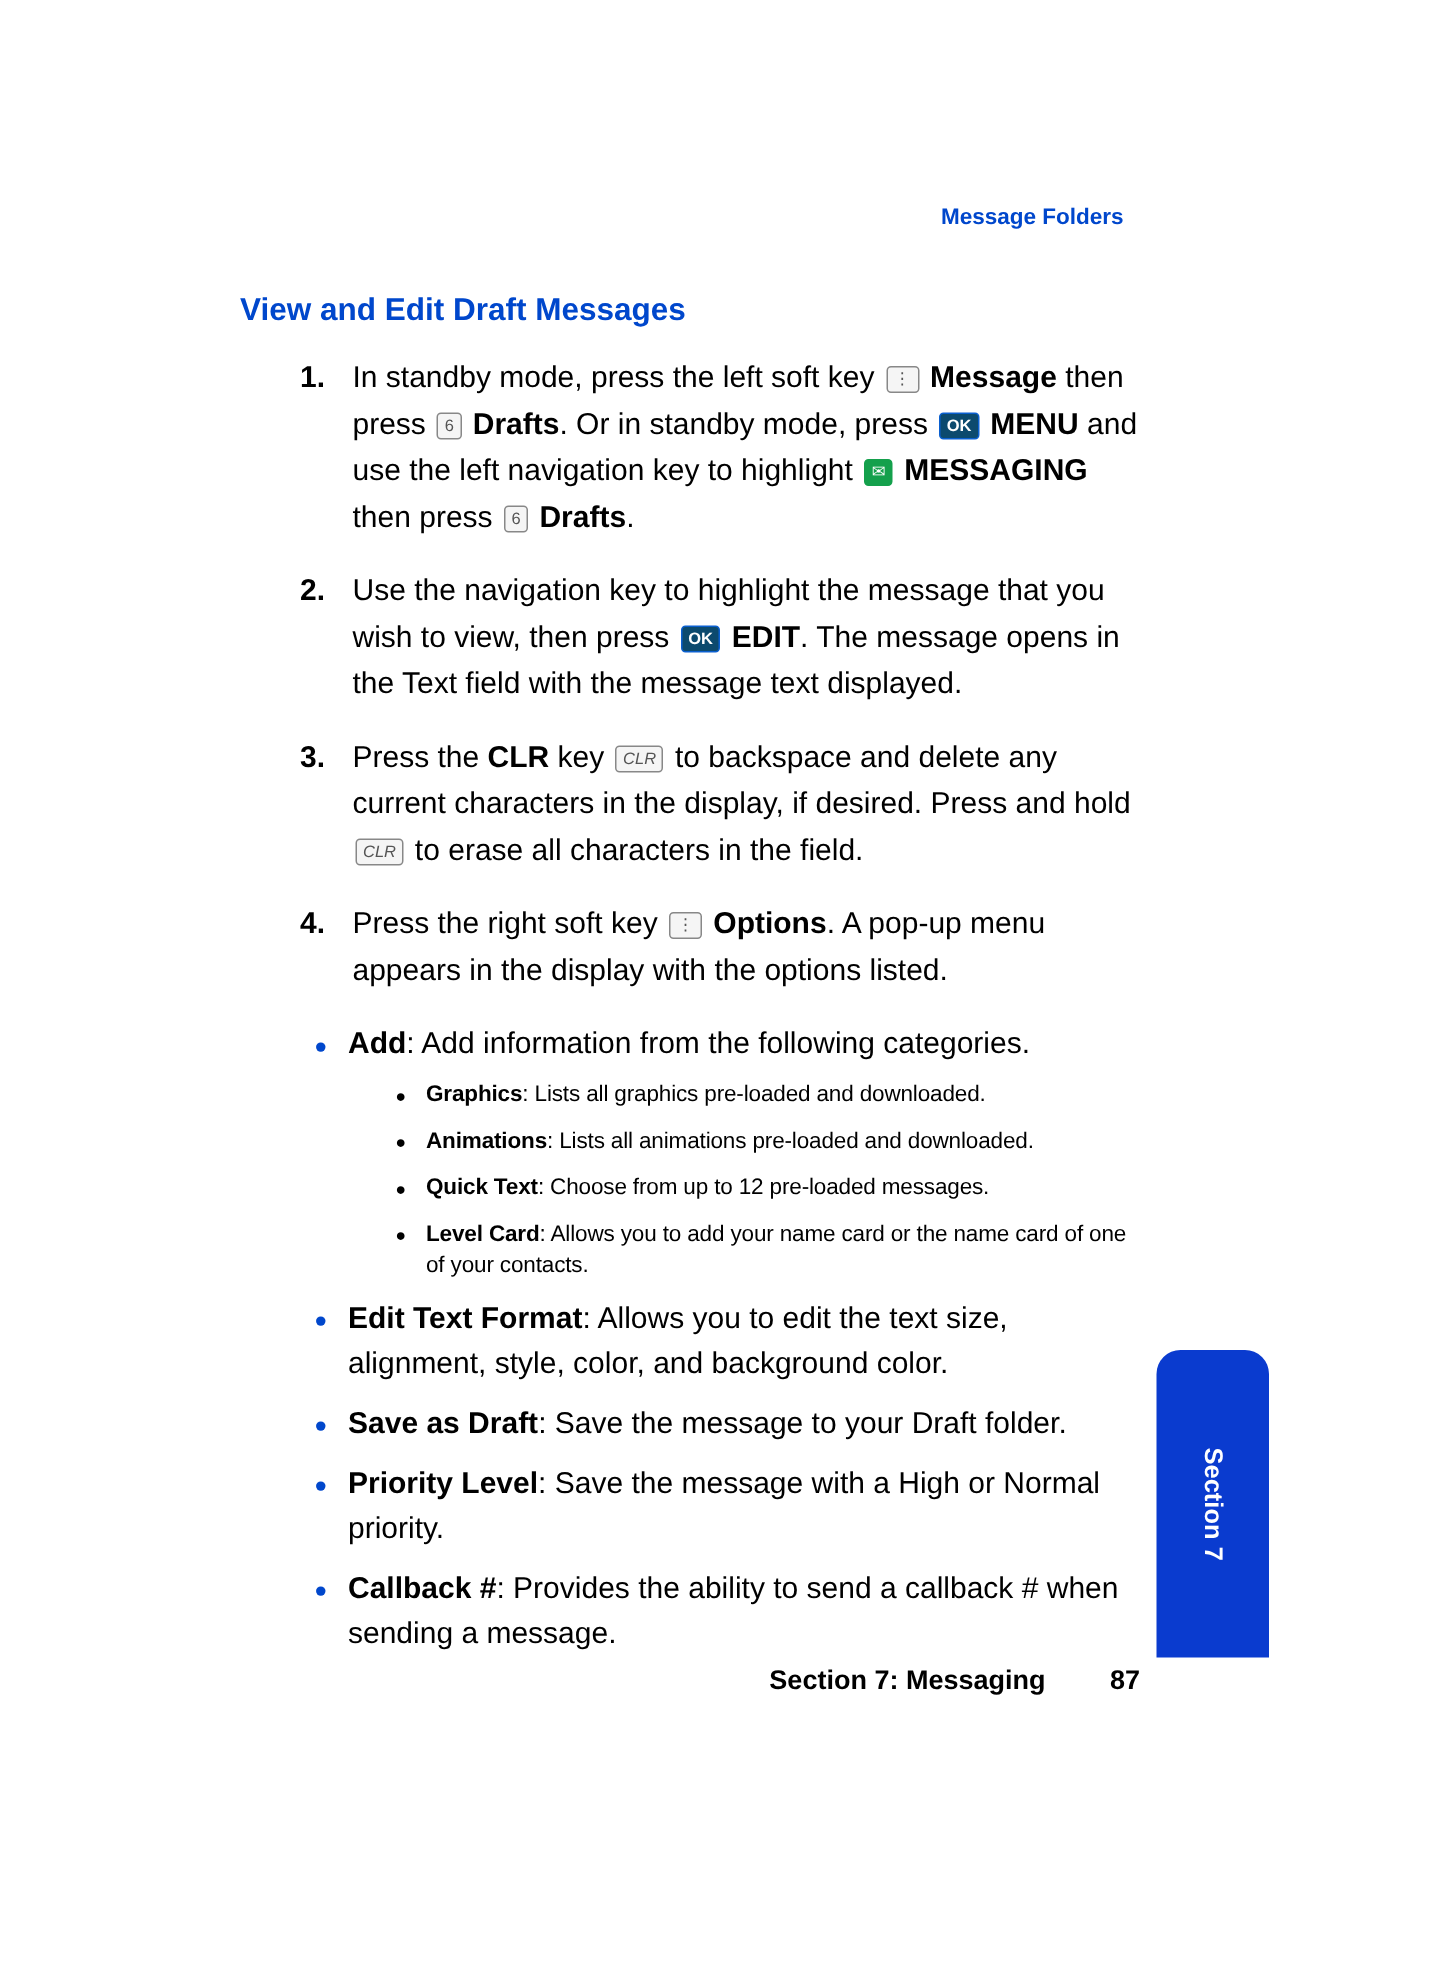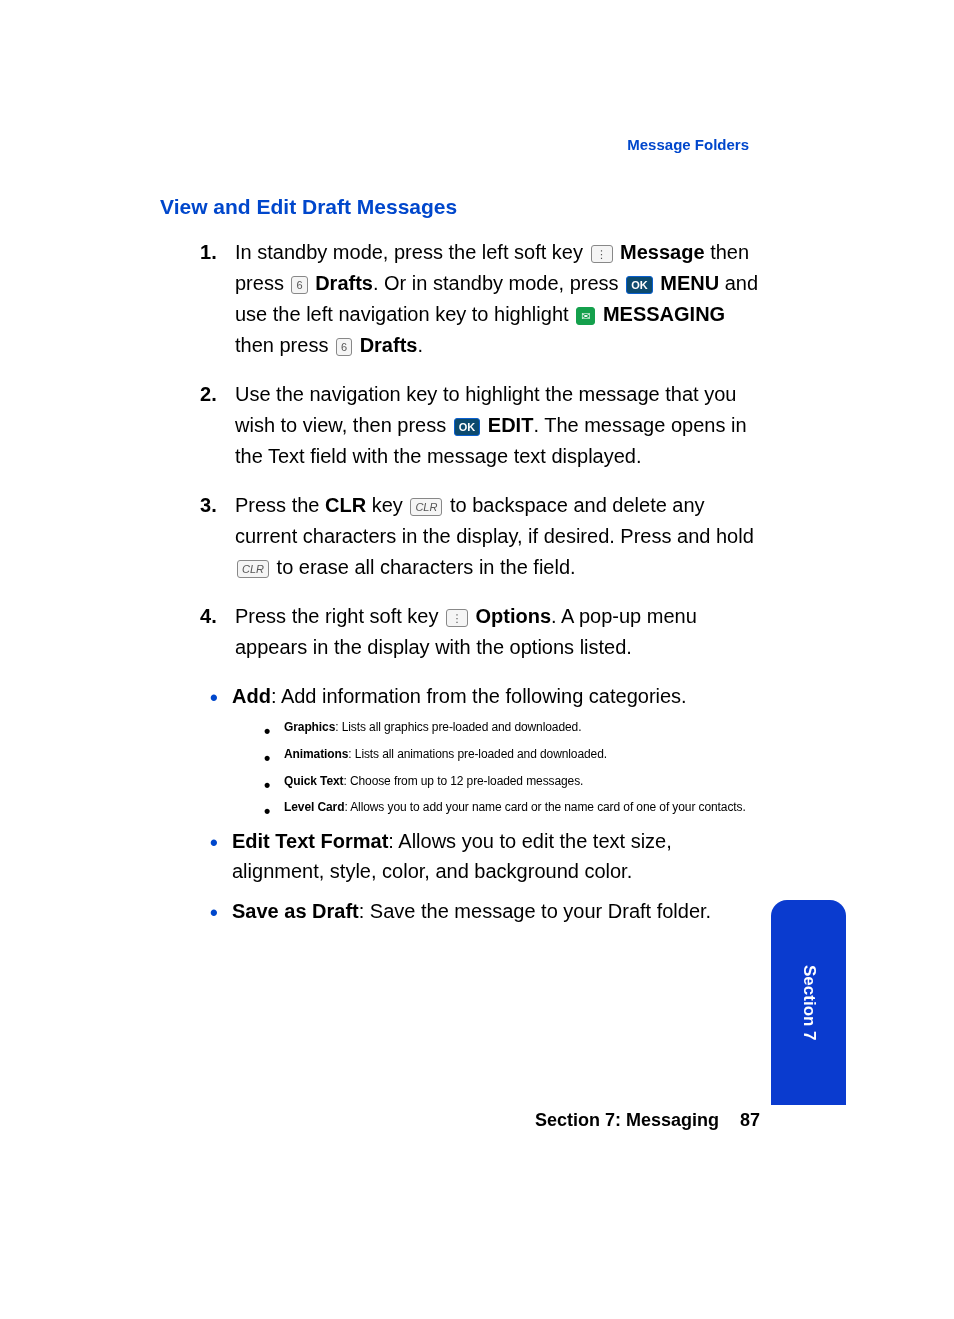--- a/index.html
+++ b/index.html
@@ -93,42 +93,42 @@
     }
     .subbullets {
       list-style: none;
       margin: 8px 0 8px 32px;
       padding: 0;
     }
     .subbullets > li {
       position: relative;
       padding-left: 20px;
       margin-bottom: 10px;
-      font-size: 12px;
+      font-size: 15px;
       line-height: 1.4;
     }
     .subbullets > li::before {
       content: "•";
       position: absolute;
       left: 0;
       top: 0;
       color: #000;
       font-size: 18px;
       font-weight: bold;
     }
     .footer {
       position: absolute;
       top: 1110px;
       left: 160px;
       width: 600px;
       text-align: right;
       font-weight: bold;
       font-size: 18px;
     }
-    .footer .pagenum { margin-left: 16px; }
+    .footer .pagenum { margin-left: 38px; }
     .side-tab {
       position: absolute;
       right: 108px;
       top: 900px;
       width: 75px;
       height: 205px;
       background: #0a3bcf;
       border-radius: 16px 16px 0 0;
       color: #fff;
       font-weight: bold;
@@ -174,20 +174,22 @@
       <span class="b" data-bind="options.add.title">Add</span><span data-bind="options.add.desc">: Add information from the following categories.</span>
       <ul class="subbullets">
         <li class="condensed"><span class="b" data-bind="options.add.sub.graphics.title">Graphics</span><span data-bind="options.add.sub.graphics.desc">: Lists all graphics pre-loaded and downloaded.</span></li>
         <li class="condensed"><span class="b" data-bind="options.add.sub.animations.title">Animations</span><span data-bind="options.add.sub.animations.desc">: Lists all animations pre-loaded and downloaded.</span></li>
         <li class="condensed"><span class="b" data-bind="options.add.sub.quick_text.title">Quick Text</span><span data-bind="options.add.sub.quick_text.desc">: Choose from up to 12 pre-loaded messages.</span></li>
         <li class="condensed"><span class="b" data-bind="options.add.sub.name_card.title">Level Card</span><span data-bind="options.add.sub.name_card.desc">: Allows you to add your name card or the name card of one of your contacts.</span></li>
       </ul>
     </li>
     <li><span class="b" data-bind="options.edit_text_format.title">Edit Text Format</span><span data-bind="options.edit_text_format.desc">: Allows you to edit the text size, alignment, style, color, and background color.</span></li>
     <li><span class="b" data-bind="options.save_as_draft.title">Save as Draft</span><span data-bind="options.save_as_draft.desc">: Save the message to your Draft folder.</span></li>
+    <li><span class="b" data-bind="options.priority_level.title">Priority Level</span><span data-bind="options.priority_level.desc">: Save the message with a High or Normal priority.</span></li>
+    <li><span class="b" data-bind="options.callback.title">Callback #</span><span data-bind="options.callback.desc">: Provides the ability to send a callback # when sending a message.</span></li>
   </ul>
 </div>
 
 <div class="footer">
   <span data-bind="footer.section_label">Section 7: Messaging</span>
   <span class="pagenum" data-bind="footer.page_number">87</span>
 </div>
 
 <div class="side-tab">
   <span data-bind="side_tab.label">Section 7</span>

